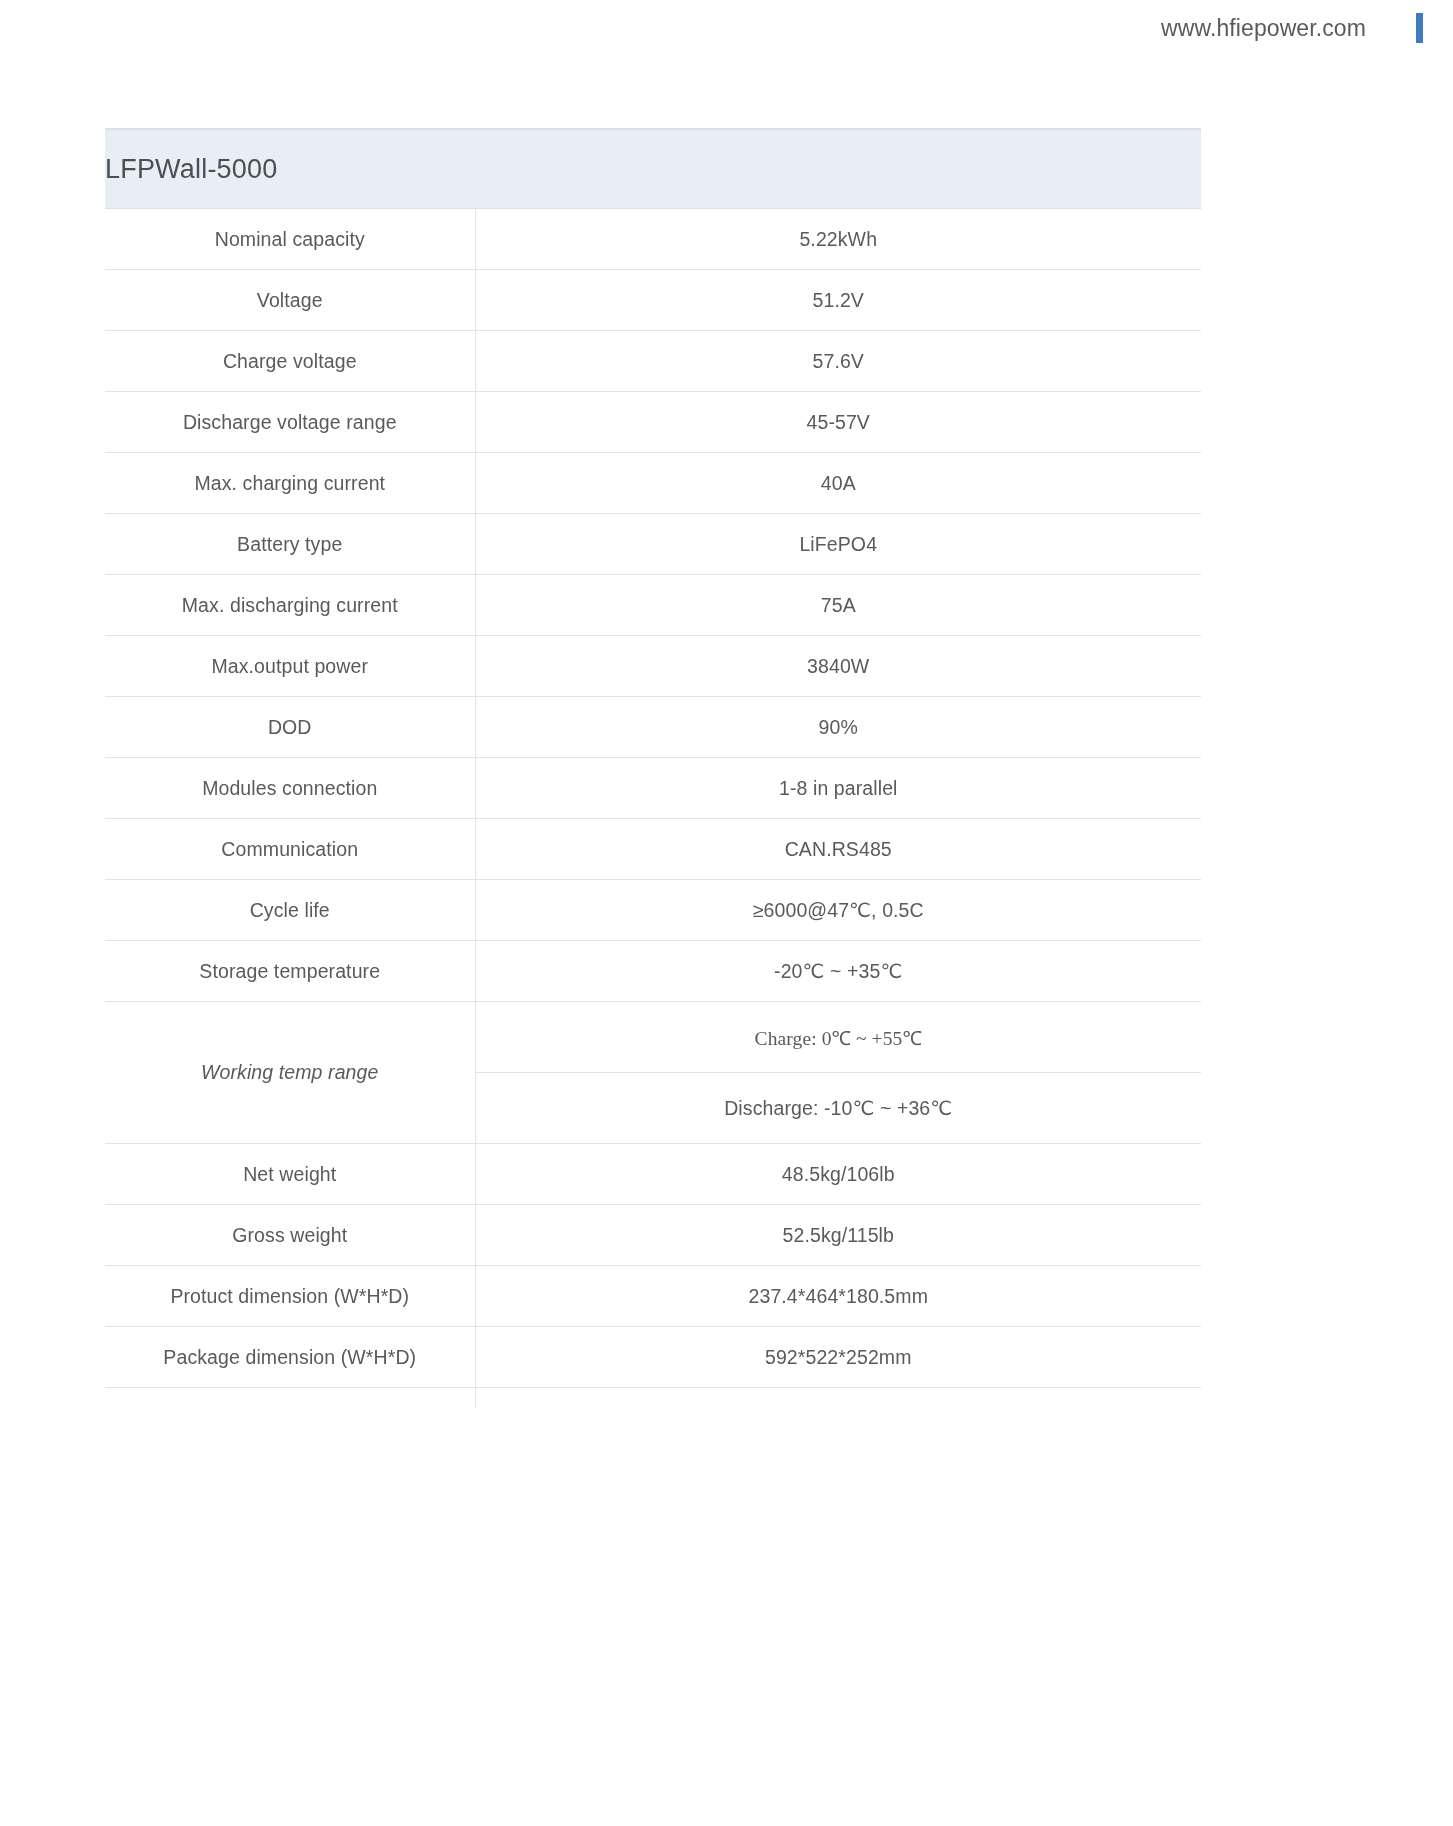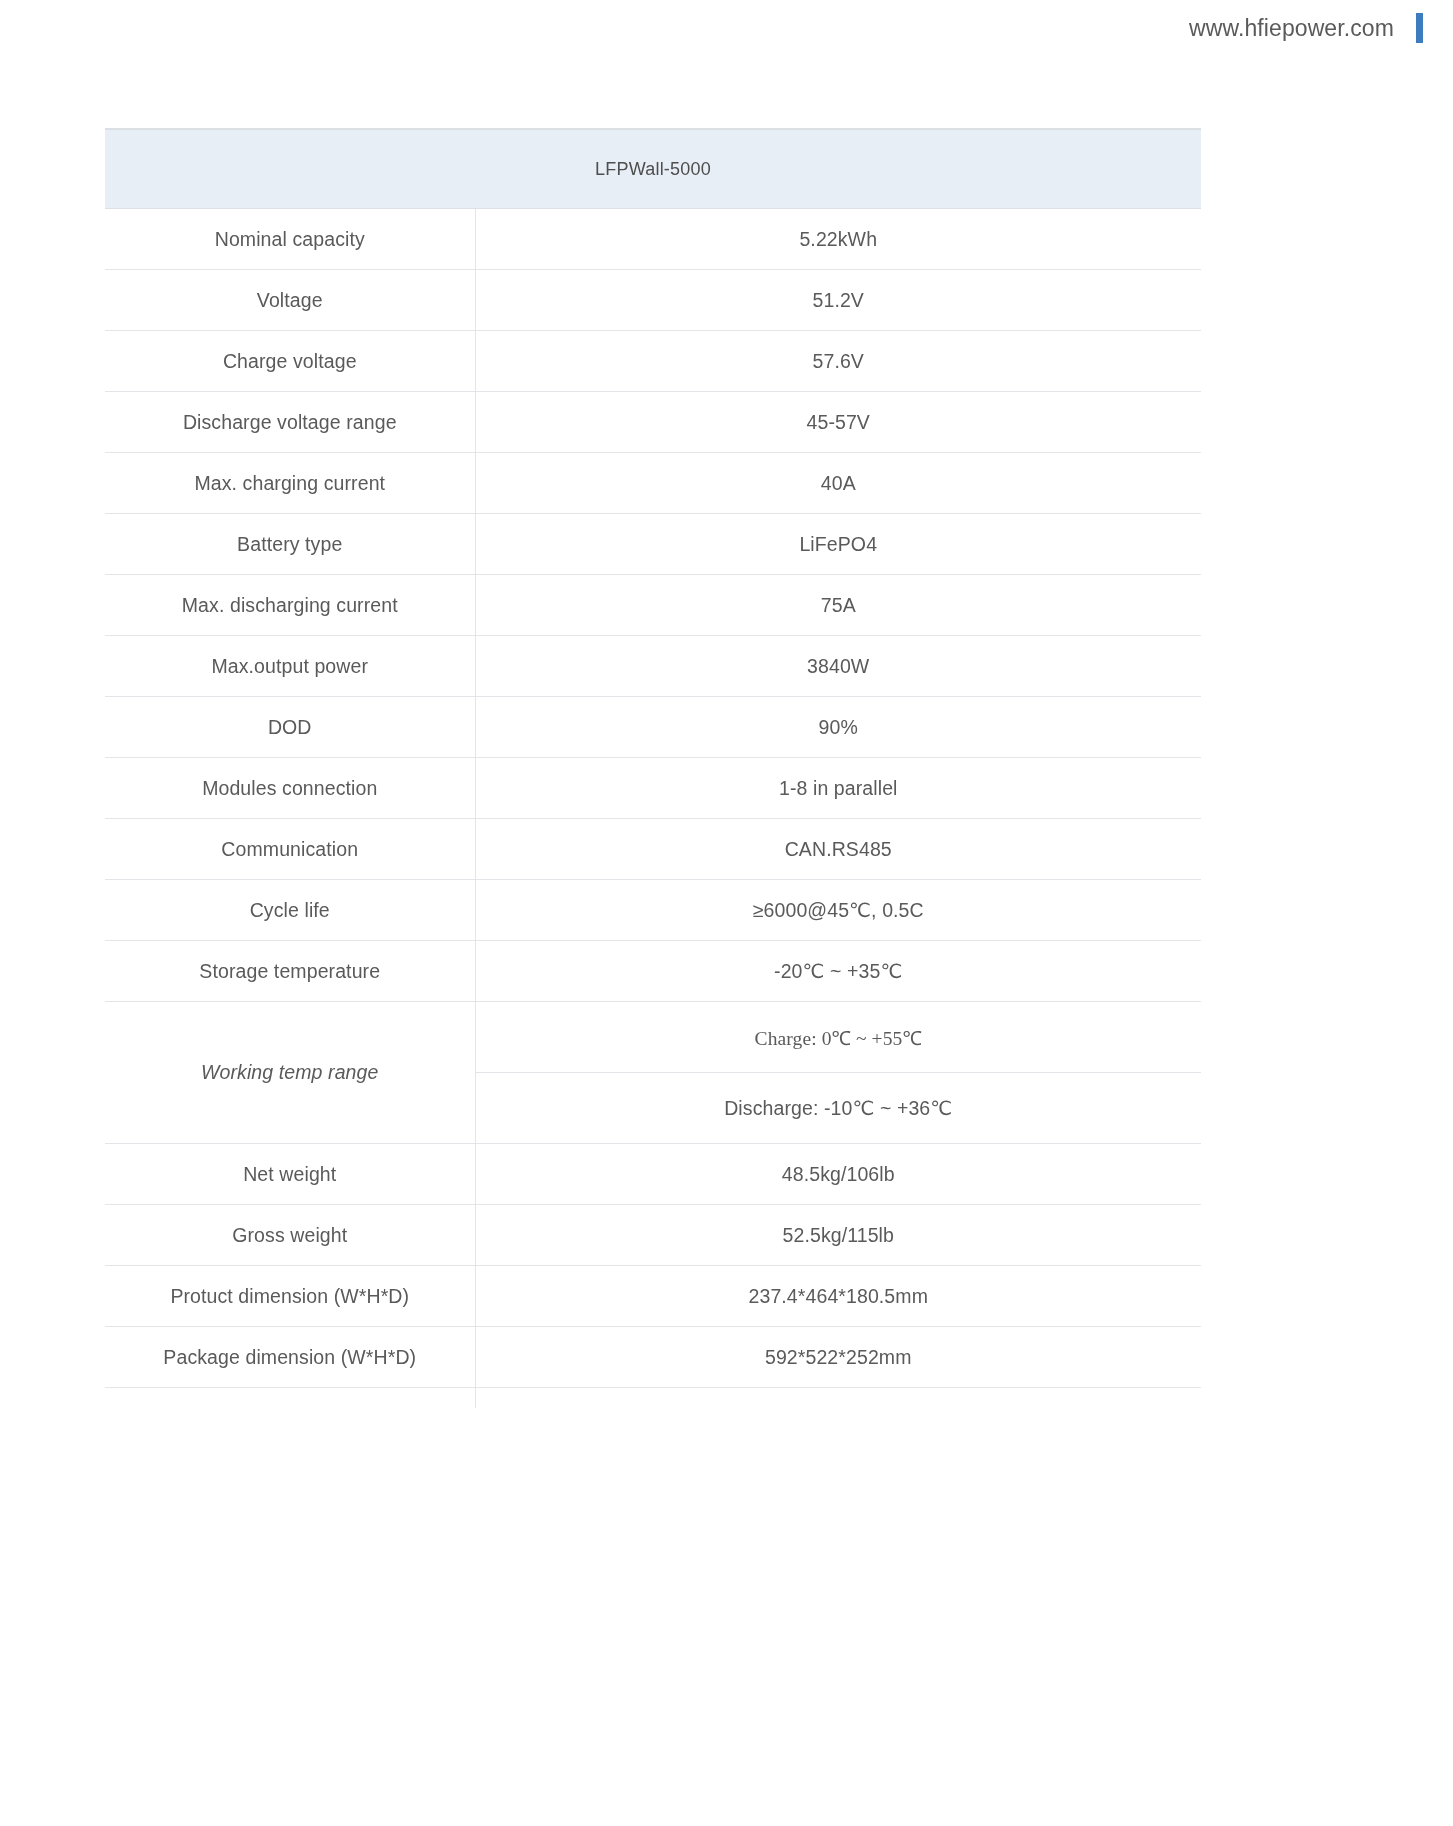--- a/index.html
+++ b/index.html
@@ -18,20 +18,21 @@
   }
 
   
   .page-header {
     height: 56px;
     display: flex;
     align-items: center;
     justify-content: flex-end;
     padding-right: 30px;
     box-sizing: border-box;
+    gap: 28px;
   }
   .site-url {
     font-size: 23px;
     color: #5a5a5a;
     letter-spacing: 0.1px;
     font-weight: 400;
   }
   .header-bar {
     width: 7px;
     height: 30px;
@@ -49,22 +50,21 @@
   table.spec-table {
     width: 1096px;
     border-collapse: collapse;
     table-layout: fixed;
   }
   table.spec-table col.col-label { width: 370px; }
   table.spec-table col.col-value { width: 726px; }
 
   .title-cell {
     background: #e8eef6;
-    text-align: center;
-    font-size: 18px;
+    font-size: 27px;
     color: #4e4e4e;
     font-weight: 400;
     height: 78px;
     padding: 0;
     border-top: 2px solid #dcdfe3;
     border-bottom: 1px solid #dcdfe3;
     letter-spacing: 0.2px;
   }
 
   td.label-cell,
@@ -159,21 +159,21 @@
         <tr>
           <td class="label-cell">Modules connection</td>
           <td class="value-cell">1-8 in parallel</td>
         </tr>
         <tr>
           <td class="label-cell">Communication</td>
           <td class="value-cell">CAN.RS485</td>
         </tr>
         <tr>
           <td class="label-cell">Cycle life</td>
-          <td class="value-cell">≥6000@45℃, 0.5C</td>
+          <td class="value-cell">≥6000@47℃, 0.5C</td>
         </tr>
         <tr>
           <td class="label-cell">Storage temperature</td>
           <td class="value-cell">-20℃ ~ +35℃</td>
         </tr>
         <tr>
           <td class="label-cell span2" rowspan="2">Working temp range</td>
           <td class="value-cell sub-top">Charge: 0℃ ~ +55℃</td>
         </tr>
         <tr>

